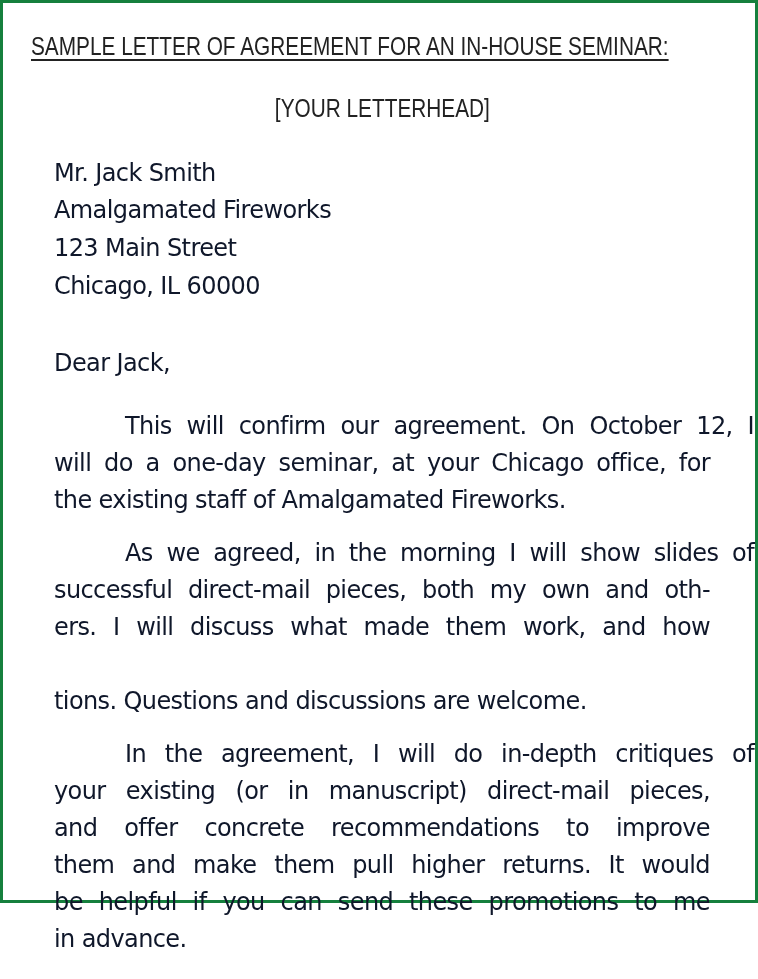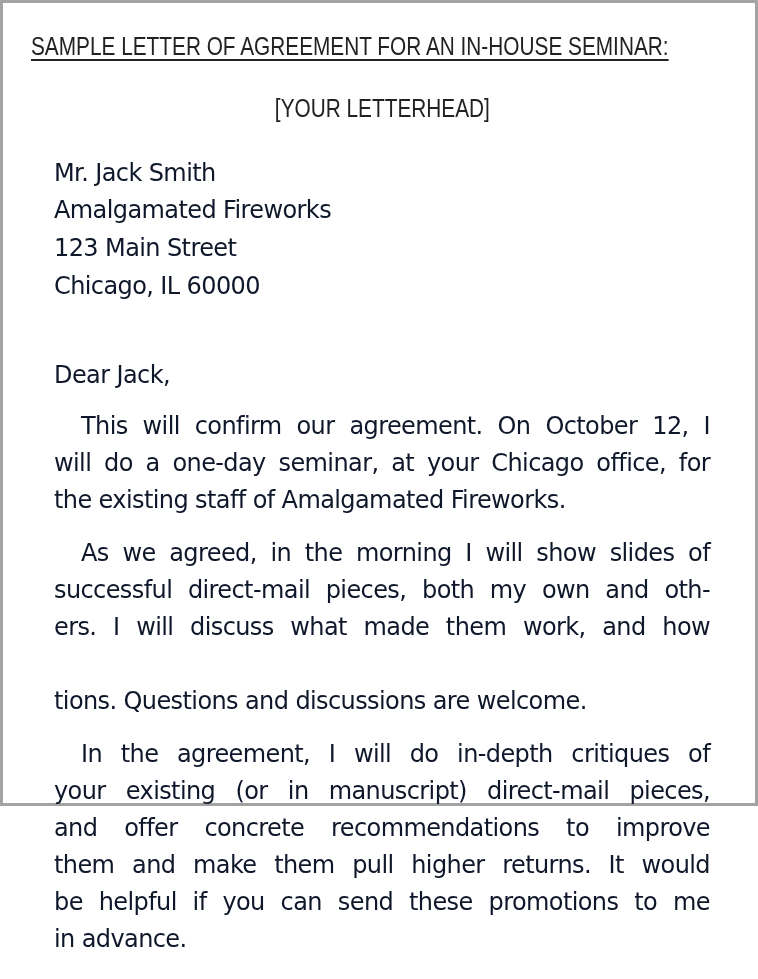--- a/index.html
+++ b/index.html
@@ -1,21 +1,21 @@
 <!DOCTYPE html>
 <html><head>
 <meta charset="utf-8">
 <style>
   html, body { margin: 0; padding: 0; background: #ffffff; }
   body { width: 758px; height: 979px; overflow: hidden; }
   .frame {
     position: absolute; left: 0; top: 0;
-    width: 758px; height: 806px;
+    width: 758px; height: 903px;
     box-sizing: border-box;
-    border: 3px solid #a3a3a3;
+    border: 3px solid #15803d;
     background: #ffffff;
   }
   .heading {
     position: absolute; left: 28px; top: 28px;
     font-family: "Liberation Sans Narrow", "Liberation Sans", sans-serif;
     font-size: 26px; color: #222;
     transform: scaleX(0.8); transform-origin: left top;
     white-space: nowrap;
     text-decoration: underline; text-decoration-thickness: 2px; text-underline-offset: 4px;
   }
@@ -27,35 +27,35 @@
   }
   .letterhead span { display: inline-block; transform: scaleX(0.8); }
   .line {
     position: absolute; left: 51px;
     font-family: "DejaVu Sans", sans-serif;
     font-size: 24px; color: #0f172a;
     white-space: nowrap; letter-spacing: -0.6px;
   }
   .indent { left: 78px; }
   .justify { width: 656px; text-align: justify; text-align-last: justify; }
-  .justify.indent { width: 629px; }
+  .justify.indent { width: 629px; margin-left: 44px; }
 </style>
 </head>
 <body>
 
 <div class="frame">
   <div class="heading">SAMPLE LETTER OF AGREEMENT FOR AN IN-HOUSE SEMINAR:</div>
   <div class="letterhead"><span>[YOUR LETTERHEAD]</span></div>
 
   <div class="line" style="top:156px">Mr. Jack Smith</div>
   <div class="line" style="top:193px">Amalgamated Fireworks</div>
   <div class="line" style="top:231px">123 Main Street</div>
   <div class="line" style="top:269px">Chicago, IL  60000</div>
 
-  <div class="line" style="top:358px">Dear Jack,</div>
+  <div class="line" style="top:346px">Dear Jack,</div>
 
   <div class="line indent justify" style="top:409px">This will confirm our agreement. On October 12, I</div>
   <div class="line justify" style="top:446px">will do a one-day seminar, at your Chicago office, for</div>
   <div class="line" style="top:483px">the existing staff of Amalgamated Fireworks.</div>
 
   <div class="line indent justify" style="top:536px">As we agreed, in the morning I will show slides of</div>
   <div class="line justify" style="top:573px">successful direct-mail pieces, both my own and oth-</div>
   <div class="line justify" style="top:610px">ers. I will discuss what made them work, and how</div>
   <div class="line" style="top:684px">tions. Questions and discussions are welcome.</div>
 

